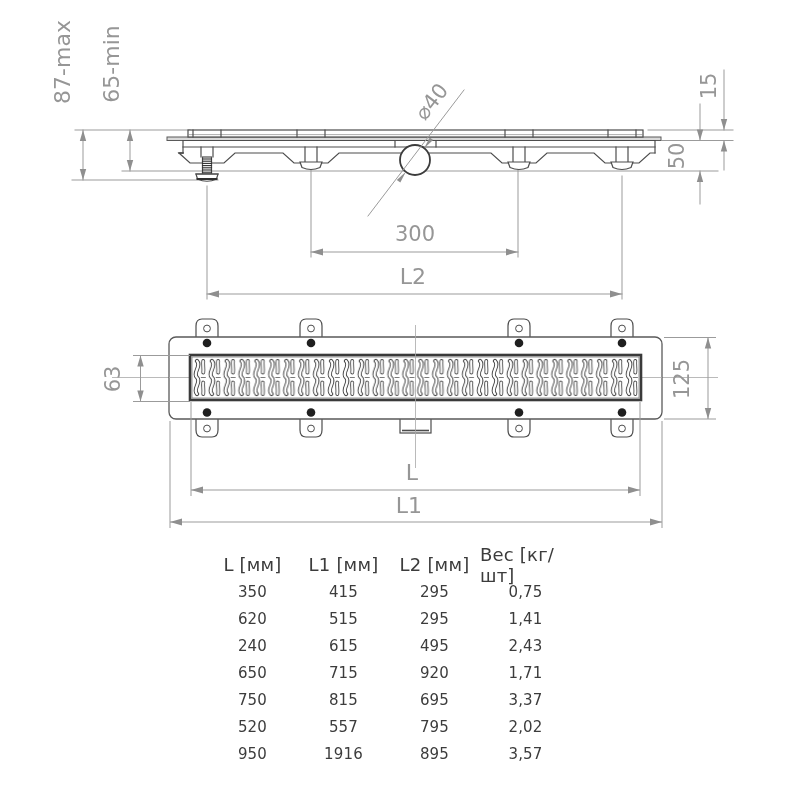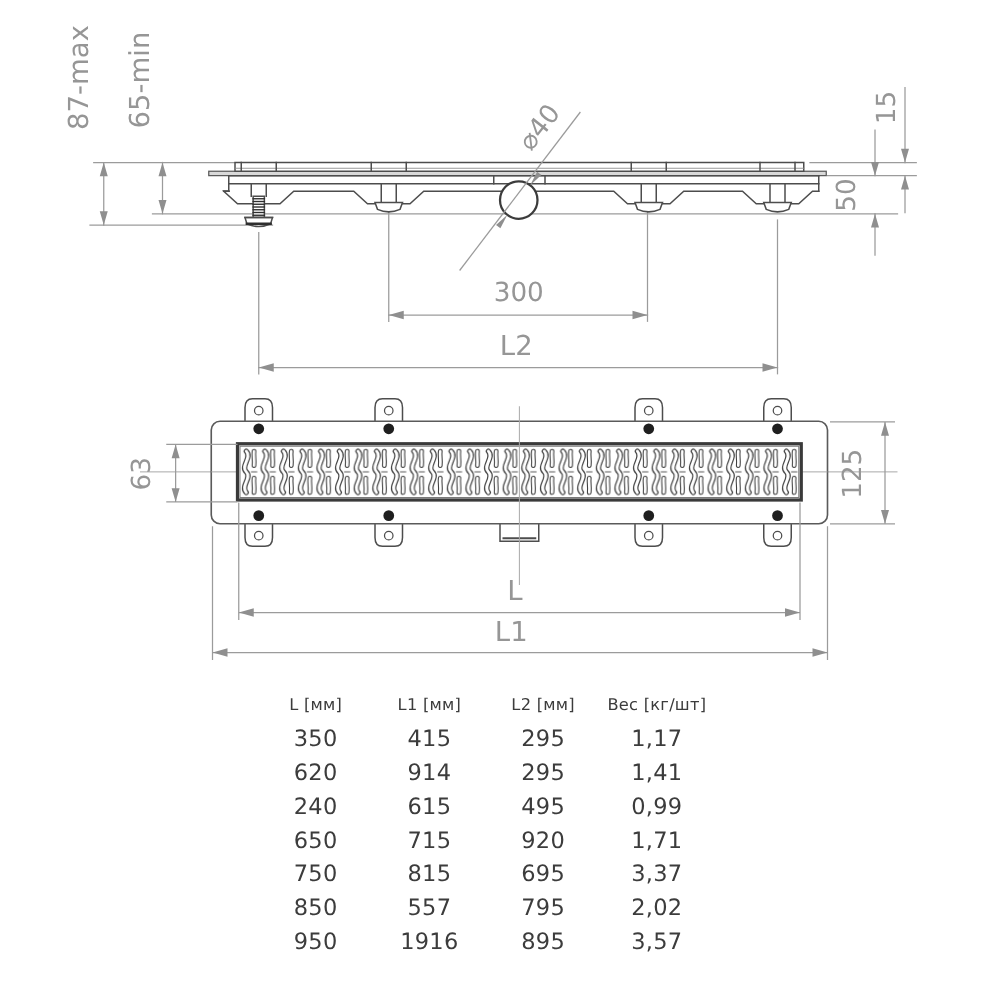--- a/index.html
+++ b/index.html
@@ -8,22 +8,22 @@
   .drawing-svg{position:absolute;left:0;top:0;}
   
   text{font-family:"DejaVu Sans",sans-serif;fill:#969696;}
   .dim-lg{font-size:22px;}
   .dim-md{font-size:21px;}
   
   .spec-table{position:absolute;left:207px;top:551px;display:grid;
               grid-template-columns:repeat(4,91px);grid-auto-rows:27px;
               color:#3c3c3c;}
   .spec-table .cell{display:flex;align-items:center;justify-content:center;
-              font-size:18px;letter-spacing:.2px;}
-  .spec-table .head{font-size:13px;}
+              font-size:15px;letter-spacing:.2px;}
+  .spec-table .head{font-size:18px;}
 </style>
 </head>
 <body>
 
 <div class="page">
 
 <svg class="drawing-svg" width="800" height="548" viewBox="0 0 800 548">
 
   <g stroke-linecap="square">
 
@@ -301,43 +301,43 @@
 
 <div class="spec-table">
   <div class="cell head">L [мм]</div>
   <div class="cell head">L1 [мм]</div>
   <div class="cell head">L2 [мм]</div>
   <div class="cell head">Вес [кг/шт]</div>
 
   <div class="cell">350</div>
   <div class="cell">415</div>
   <div class="cell">295</div>
-  <div class="cell">1,17</div>
+  <div class="cell">0,75</div>
 
   <div class="cell">620</div>
-  <div class="cell">914</div>
+  <div class="cell">515</div>
   <div class="cell">295</div>
   <div class="cell">1,41</div>
 
   <div class="cell">240</div>
   <div class="cell">615</div>
   <div class="cell">495</div>
-  <div class="cell">0,99</div>
+  <div class="cell">2,43</div>
 
   <div class="cell">650</div>
   <div class="cell">715</div>
   <div class="cell">920</div>
   <div class="cell">1,71</div>
 
   <div class="cell">750</div>
   <div class="cell">815</div>
   <div class="cell">695</div>
   <div class="cell">3,37</div>
 
-  <div class="cell">850</div>
+  <div class="cell">520</div>
   <div class="cell">557</div>
   <div class="cell">795</div>
   <div class="cell">2,02</div>
 
   <div class="cell">950</div>
   <div class="cell">1916</div>
   <div class="cell">895</div>
   <div class="cell">3,57</div>
 </div>
 

